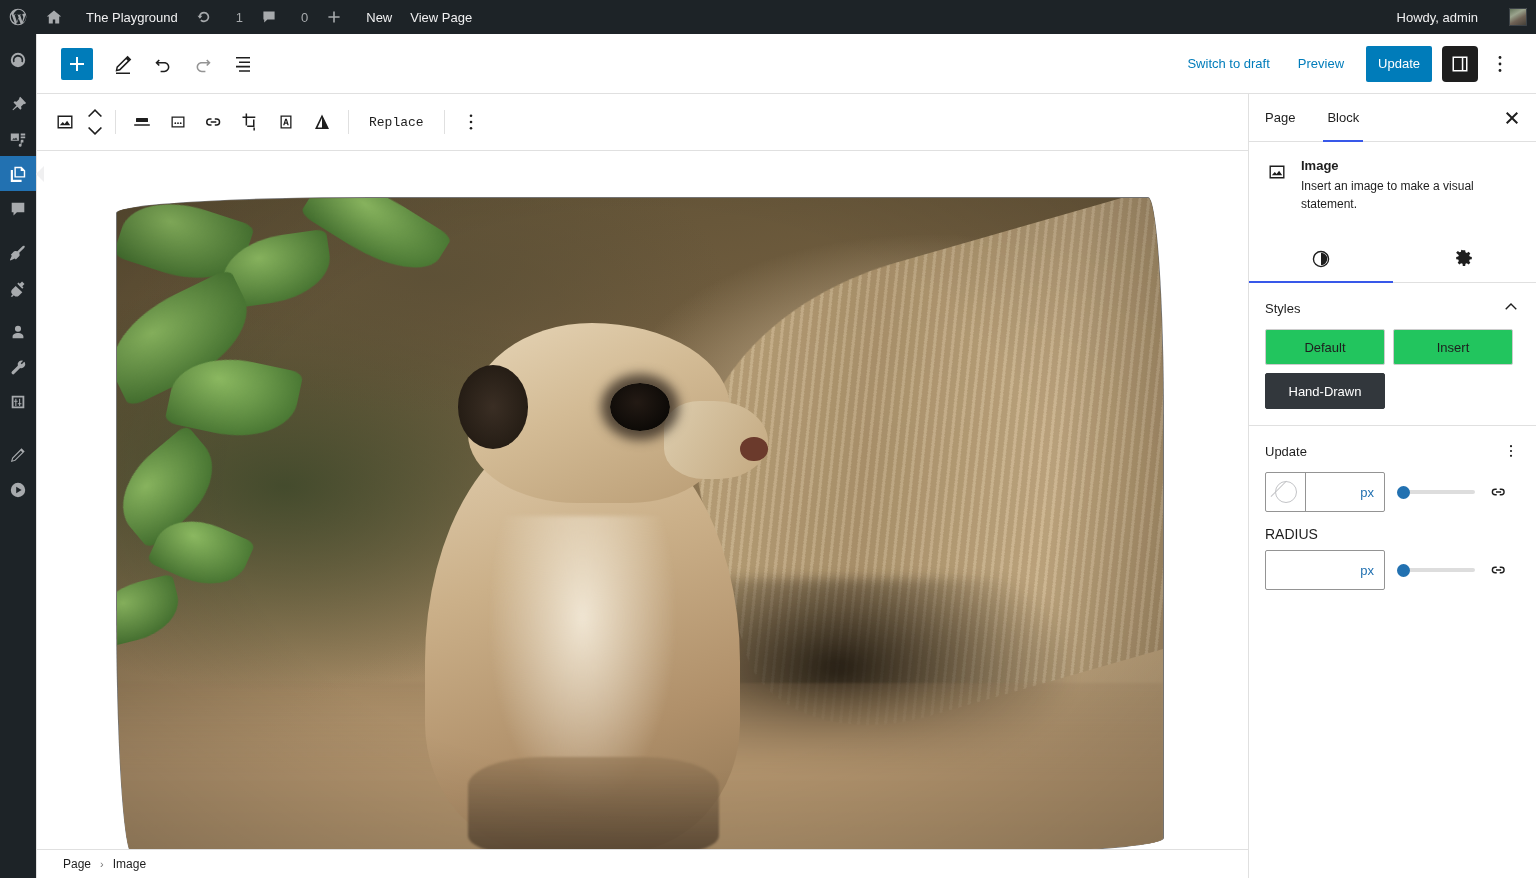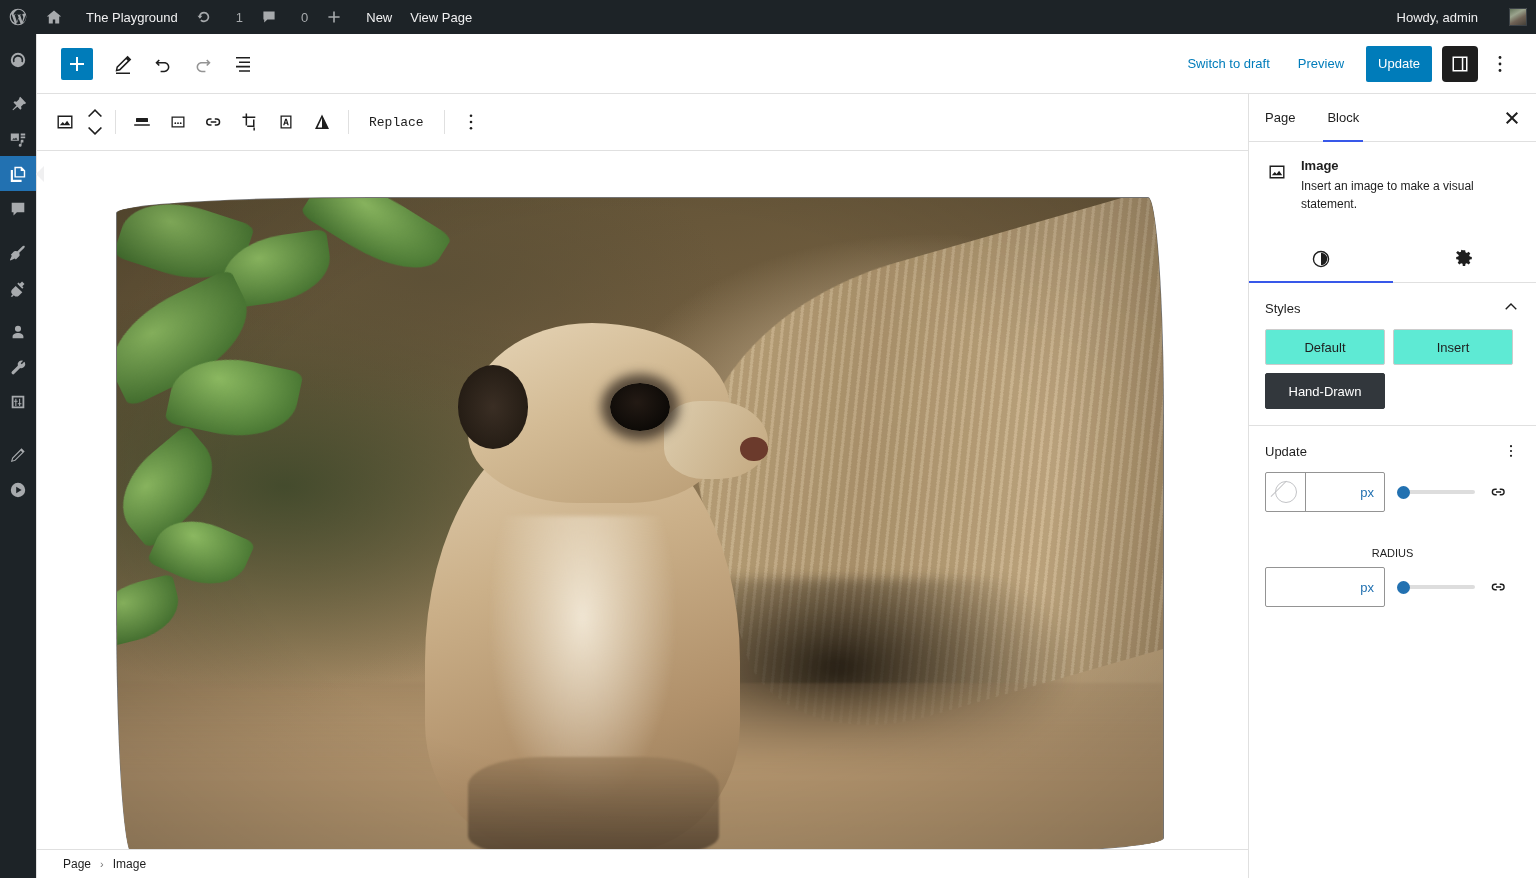--- a/index.html
+++ b/index.html
@@ -271,21 +271,21 @@
     display: flex; align-items: center; justify-content: space-between;
     cursor: pointer; margin-bottom: 12px;
   }
   .panel-title { font-size: 13px; font-weight: 500; color: #1e1e1e; }
   .chev svg { width: 18px; height: 18px; fill: #1e1e1e; display: block; }
   .kebab svg { width: 18px; height: 18px; fill: #1e1e1e; display: block; }
 
   .styles-grid { display: flex; flex-wrap: wrap; gap: 8px; }
   .style-btn {
     width: 120px; height: 36px; border: 1px solid #ccc; border-radius: 2px;
-    background: #5eead4; font-size: 13px; font-family: inherit; color: #1e1e1e;
+    background: #22c55e; font-size: 13px; font-family: inherit; color: #1e1e1e;
     cursor: pointer; display: flex; align-items: center; justify-content: center;
   }
   .style-btn.selected { background: #32373c; color: #fff; border-color: #32373c; }
 
   .control-row { display: flex; align-items: center; gap: 12px; margin-top: 4px; }
   .border-input {
     display: flex; width: 120px; height: 40px; border: 1px solid #949494;
     border-radius: 2px; overflow: hidden; background: #fff;
   }
   .swatch-cell {
@@ -310,21 +310,21 @@
     padding-right: 10px; font-size: 13px; color: #2271b1; background: #fff; cursor: text;
   }
   .slider { position: relative; width: 78px; height: 20px; display: flex; align-items: center; cursor: pointer; }
   .slider .track { width: 100%; height: 4px; border-radius: 2px; background: #ddd; }
   .slider .thumb {
     position: absolute; left: 0; width: 13px; height: 13px; border-radius: 50%;
     background: #2271b1;
   }
   .link-sides { width: 24px; height: 24px; display:flex; align-items:center; justify-content:center; cursor: pointer; }
   .link-sides svg { width: 22px; height: 22px; fill: #1e1e1e; }
-  .radius-label { font-size: 11px; text-transform: uppercase; color: #1e1e1e; margin: 35px 0 8px; text-align: center; }
+  .radius-label { font-size: 14px; text-transform: uppercase; color: #1e1e1e; margin: 14px 0 8px; }
 </style>
 </head>
 <body>
 
 <div id="adminbar">
   <div class="ab-item">
     <svg class="wp-logo" viewBox="0 0 24 24">
       <path fill="#a7aaad" d="M12 2a10 10 0 1 0 0 20 10 10 0 0 0 0-20zm0 1.2a8.8 8.8 0 0 1 7.9 4.9h-1.7c-.6 0-1 .5-1 1.1 0 .5.3.9.6 1.4.2.4.5 1 .5 1.8 0 .6-.2 1.3-.5 2.3l-.7 2.3-2.5-7.3h1l.3-.1c.1-.1.1-.5-.2-.5l-2.7.1h-1.8l-.4-.1c-.2 0-.3.5 0 .5l.9.1 1.3 3.6-1.9 5.6-3.1-9.2h1l.3-.1c.1-.1.1-.5-.2-.5l-2.6.1A8.8 8.8 0 0 1 12 3.2zM3.4 12a8.6 8.6 0 0 1 .7-3.5l3.9 10.6A8.8 8.8 0 0 1 3.4 12zm8.9 8.7a8.8 8.8 0 0 1-2.4-.3l2.6-7.5 2.6 7.2v.1a8.7 8.7 0 0 1-2.8.5zm5.5-1.5 2.4-6.9c.4-1.1.6-2 .6-2.8v-.6a8.8 8.8 0 0 1-3 10.3z"></path>
     </svg>
   </div>

